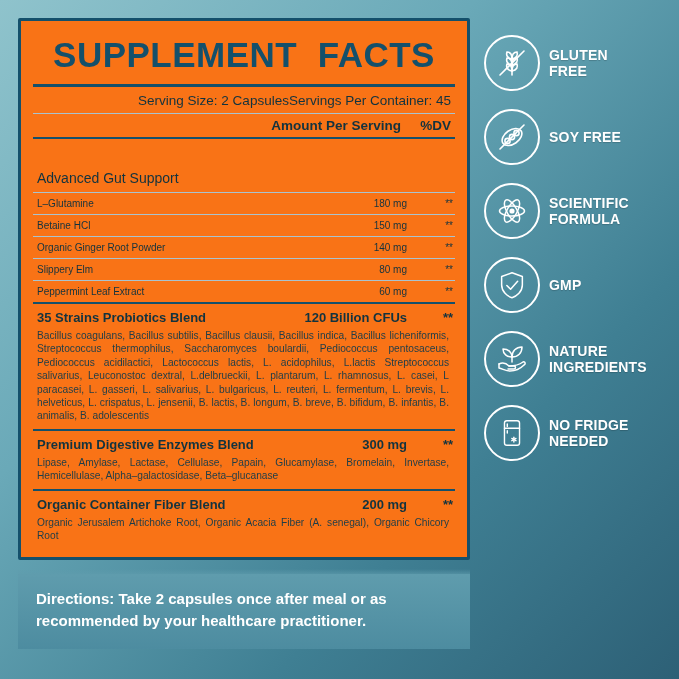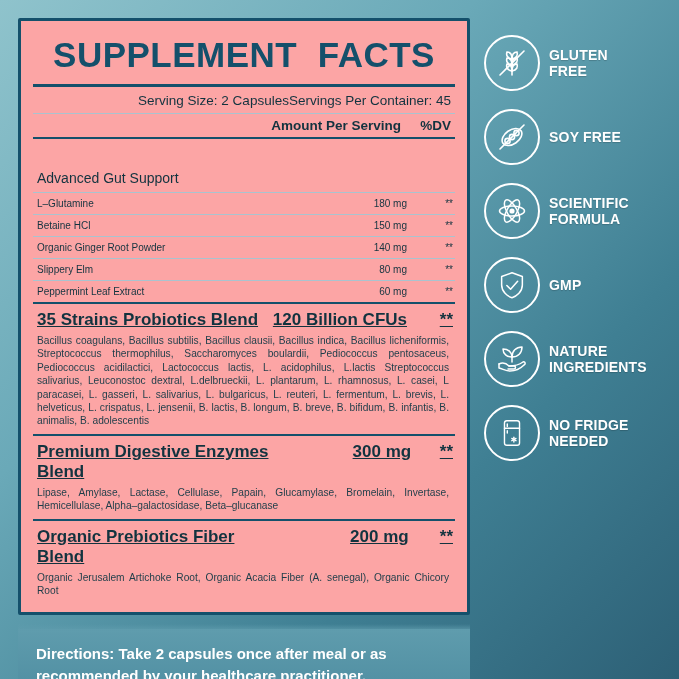--- a/index.html
+++ b/index.html
@@ -21,21 +21,21 @@
   }
 
   
   .panel {
     width: 452px;
     flex: 0 0 452px;
     display: flex;
     flex-direction: column;
   }
   .facts-card {
-    background: #fca5a5;
+    background: #f97316;
     border: 3px solid #14506b;
     border-radius: 2px;
     padding: 10px 12px 8px 12px;
     flex: 0 0 auto;
   }
   .facts-title {
     font-size: 35px;
     font-weight: bold;
     letter-spacing: 0.5px;
     color: #14506b;
@@ -79,25 +79,24 @@
 
   .section-head {
     font-size: 14px;
     color: #12333f;
     padding: 6px 4px 6px 4px;
     margin-top: 25px;
   }
   .blend-row {
     display: flex;
     align-items: baseline;
-    font-size: 17px;
+    font-size: 13px;
     font-weight: bold;
     color: #12333f;
     padding: 6px 2px 2px 4px;
-    text-decoration: underline;
   }
   .blend-row .name { flex: 1 1 auto; }
   .blend-row .amount { width: 150px; text-align: right; padding-right: 10px; }
   .blend-row .dv { width: 36px; text-align: right; }
   .blend-list {
     font-size: 10.2px;
     line-height: 1.32;
     color: #1d3d49;
     padding: 2px 6px 6px 4px;
     text-align: justify;
@@ -233,21 +232,21 @@
       <div class="blend-row">
         <span class="name">Premium Digestive Enzymes Blend</span>
         <span class="amount">300 mg</span>
         <span class="dv">**</span>
       </div>
       <div class="blend-list">Lipase, Amylase, Lactase, Cellulase, Papain, Glucamylase, Bromelain, Invertase, Hemicellulase, Alpha–galactosidase, Beta–glucanase</div>
 
       <div class="rule-med"></div>
 
       <div class="blend-row">
-        <span class="name">Organic Prebiotics Fiber Blend</span>
+        <span class="name">Organic Container Fiber Blend</span>
         <span class="amount">200 mg</span>
         <span class="dv">**</span>
       </div>
       <div class="blend-list">Organic Jerusalem Artichoke Root, Organic Acacia Fiber (A. senegal), Organic Chicory Root</div>
 
     </div>
 
     <div class="directions">Directions: Take 2 capsules once after meal or as recommended by your healthcare practitioner.</div>
   </div>
 

